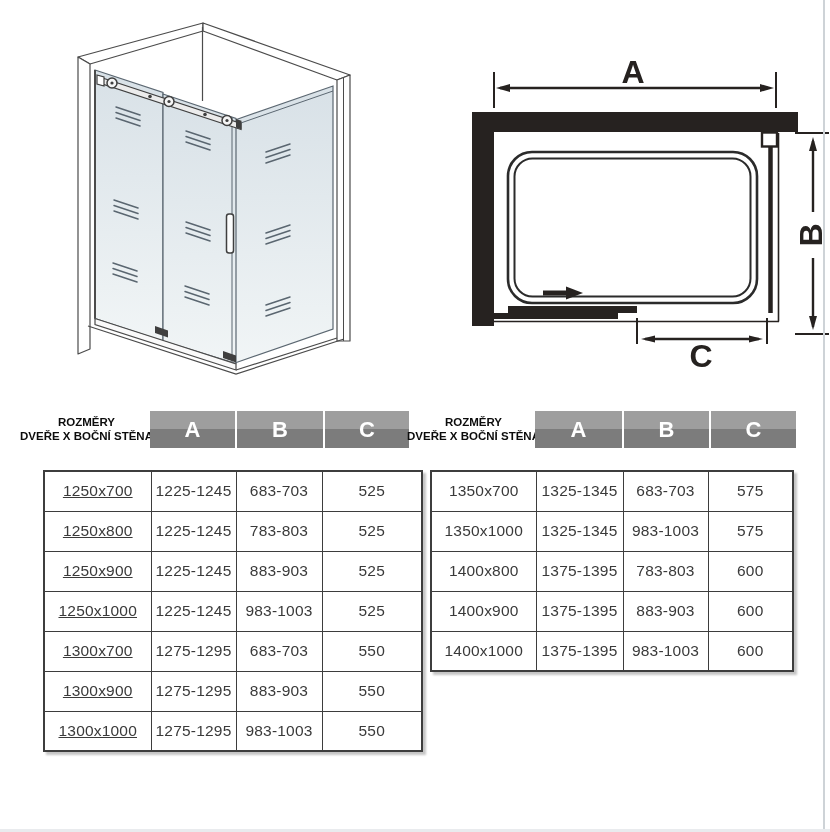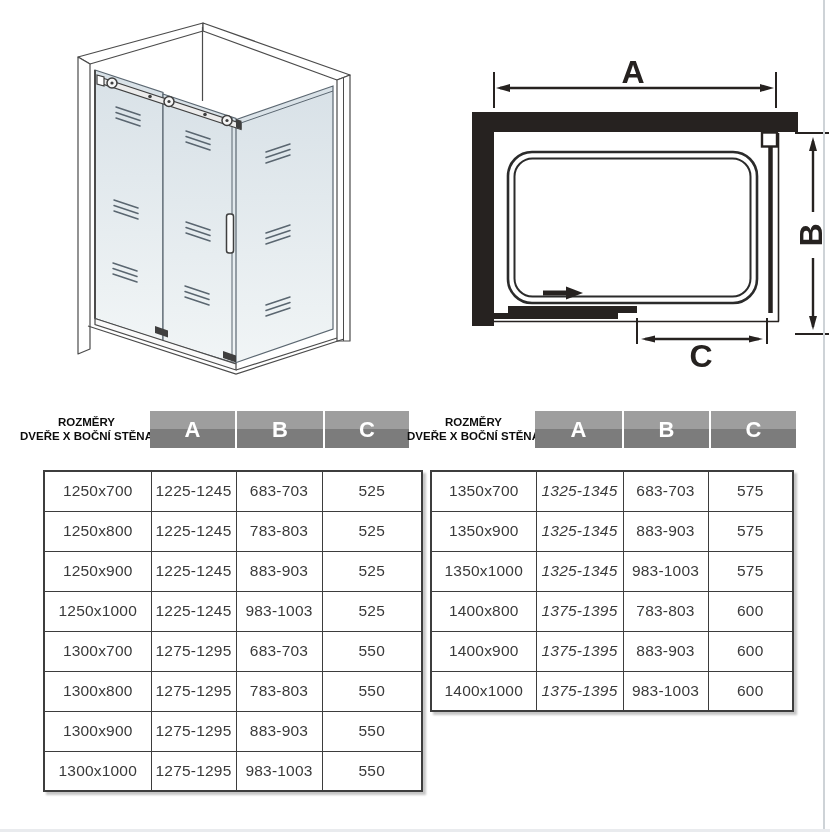--- a/index.html
+++ b/index.html
@@ -28,26 +28,26 @@
   .block-left  .head-col:nth-child(3){width:84px;}
   .block-right .head-col:nth-child(1){width:87px;}
   .block-right .head-col:nth-child(2){width:85px;}
   .block-right .head-col:nth-child(3){width:85px;}
 
   table.dims{border-collapse:collapse;table-layout:fixed;margin-top:22px;width:362px;
              border:2px solid #3d3d3d;box-shadow:2.5px 3px 2px rgba(110,110,110,0.4);}
   table.dims td{border:1.6px solid #3d3d3d;height:40px;box-sizing:border-box;
                 text-align:center;vertical-align:middle;font-size:15.5px;color:#3a3a3a;
                 letter-spacing:0.2px;background:#fff;}
-  .block-left  table.dims td:nth-child(1){width:107px;}
+  .block-left  table.dims td:nth-child(1){width:107px;text-decoration:underline;}
   .block-left  table.dims td:nth-child(2){width:85px;margin-top:8px;}
   .block-left  table.dims td:nth-child(3){width:86px;}
   .block-left  table.dims td:nth-child(4){width:100px;margin-top:16px;}
   .block-right table.dims td:nth-child(1){width:105px;margin-left:34px;}
-  .block-right table.dims td:nth-child(2){width:87px;font-style:italic;}
+  .block-right table.dims td:nth-child(2){width:87px;}
   .block-right table.dims td:nth-child(3){width:85px;}
   .block-right table.dims td:nth-child(4){width:85px;}
 
   .iso-svg{position:absolute;left:60px;top:10px;}
   .plan-svg{position:absolute;left:460px;top:50px;}
   svg text{font-family:"Liberation Sans","DejaVu Sans",sans-serif;}
 </style>
 </head>
 <body>
 
@@ -216,26 +216,20 @@
             <td>983-1003</td>
             <td>525</td>
           </tr>
           <tr>
             <td>1300x700</td>
             <td>1275-1295</td>
             <td>683-703</td>
             <td>550</td>
           </tr>
           <tr>
-            <td>1300x800</td>
-            <td>1275-1295</td>
-            <td>783-803</td>
-            <td>550</td>
-          </tr>
-          <tr>
             <td>1300x900</td>
             <td>1275-1295</td>
             <td>883-903</td>
             <td>550</td>
           </tr>
           <tr>
             <td>1300x1000</td>
             <td>1275-1295</td>
             <td>983-1003</td>
             <td>550</td>
@@ -258,26 +252,20 @@
     </div>
     <table class="dims">
       <tbody>
           <tr>
             <td>1350x700</td>
             <td>1325-1345</td>
             <td>683-703</td>
             <td>575</td>
           </tr>
           <tr>
-            <td>1350x900</td>
-            <td>1325-1345</td>
-            <td>883-903</td>
-            <td>575</td>
-          </tr>
-          <tr>
             <td>1350x1000</td>
             <td>1325-1345</td>
             <td>983-1003</td>
             <td>575</td>
           </tr>
           <tr>
             <td>1400x800</td>
             <td>1375-1395</td>
             <td>783-803</td>
             <td>600</td>

